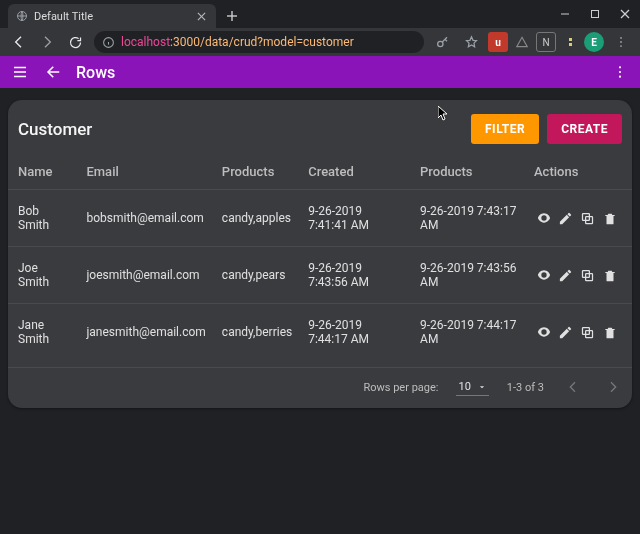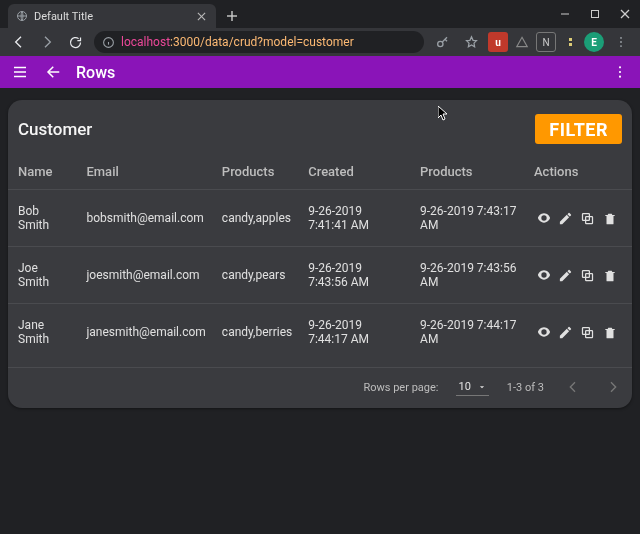--- a/index.html
+++ b/index.html
@@ -76,21 +76,21 @@
     margin: 12px 8px; background: #3a3b3f; border-radius: 14px;
     padding: 0 0 6px 0; box-shadow: 0 1px 3px rgba(0,0,0,.4);
   }
   .card-head {
     display:flex; align-items:center; padding: 14px 10px 10px 10px;
   }
   .card-head .heading { font-size: 17px; font-weight: 500; color: #f5f5f5; }
   .card-head .spacer { flex:1; }
   .btn {
     height: 30px; padding: 0 14px; border-radius: 3px;
-    font-size: 18px; font-weight: 700; letter-spacing: .5px;
+    font-size: 12px; font-weight: 700; letter-spacing: .5px;
     display:flex; align-items:center; margin-left: 8px;
     cursor: pointer;
   }
   .btn.filter { background:#ff9800; color:#fff; }
   .btn.create { background:#c2185b; color:#fff; }
   
   table { width: 100%; border-collapse: collapse; font-size: 12px; }
   th {
     text-align: left; font-weight: 500; color: #bdbdbd;
     padding: 10px 8px; font-size: 13px;
@@ -256,20 +256,21 @@
         <circle cx="12" cy="19" r="1.6"></circle>
       </svg>
   </div>
 </div>
 
 <div class="card">
   <div class="card-head">
     <div class="heading">Customer</div>
     <div class="spacer"></div>
     <div class="btn filter">FILTER</div>
+    <div class="btn create">CREATE</div>
   </div>
 
   <table>
     <thead>
       <tr>
         <th>Name</th>
         <th>Email</th>
         <th>Products</th>
         <th>Created</th>
         <th>Products</th>

